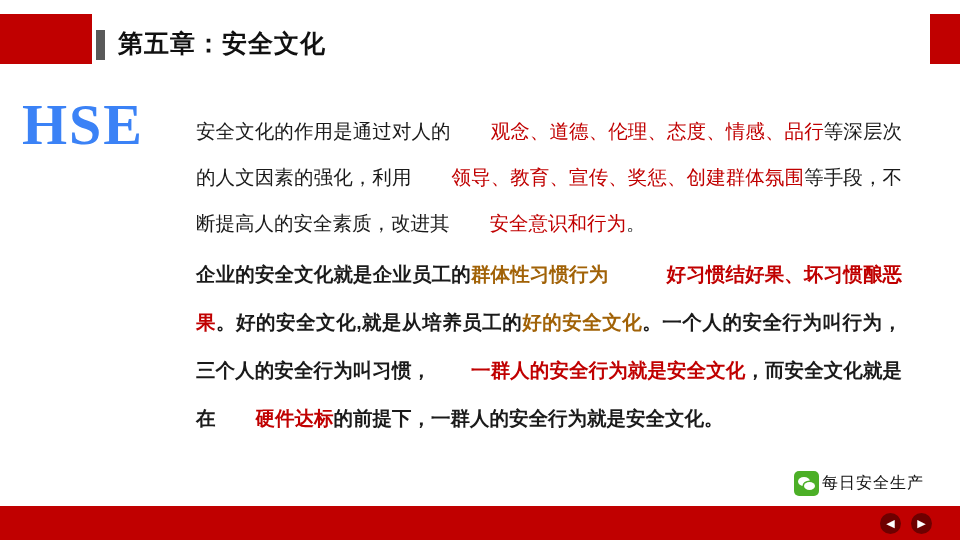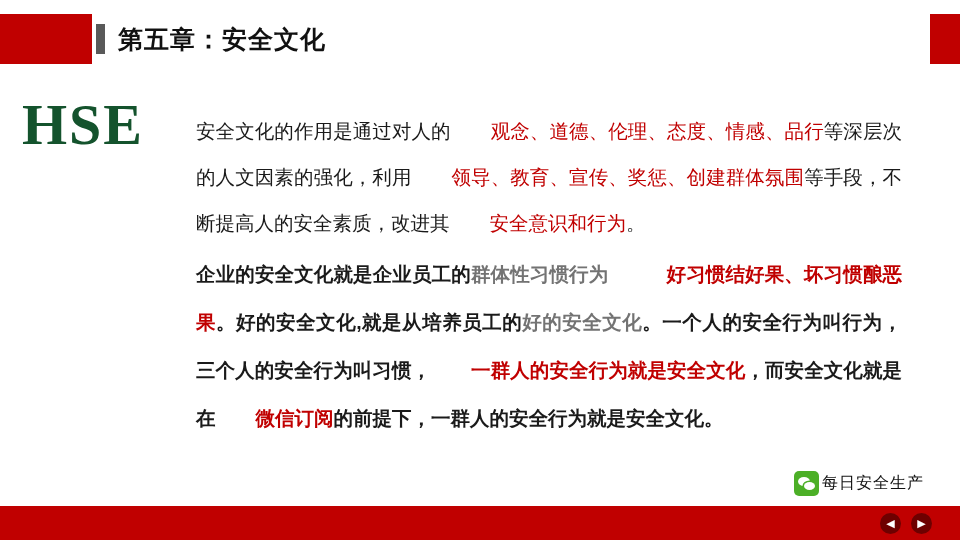--- a/index.html
+++ b/index.html
@@ -52,21 +52,21 @@
     width: 30px;
     height: 50px;
     background: #c00000;
   }
   .header-title-wrap {
     position: absolute;
     left: 96px;
     top: 18px;
     height: 42px;
     display: flex;
-    align-items: center;
+    align-items: flex-end;
   }
   .title-bar {
     width: 9px;
     height: 30px;
     background: #595959;
     margin-right: 13px;
   }
   .header-title {
     font-size: 25px;
     font-weight: bold;
@@ -84,21 +84,21 @@
   }
 
   
   .hse {
     position: absolute;
     left: 22px;
     top: 96px;
     font-family: "Liberation Serif", serif;
     font-size: 58px;
     font-weight: bold;
-    color: #14532d;
+    color: #3b82f6;
     letter-spacing: 2px;
     line-height: 1;
   }
 
   
   .body-text {
     position: absolute;
     left: 196px;
     top: 108px;
     width: 706px;
@@ -111,21 +111,21 @@
   }
   .para-2 {
     font-weight: bold;
     font-size: 19.5px;
     line-height: 48px;
     color: #1a1a1a;
     margin-top: 4px;
     text-align: justify;
   }
   .red { color: #c00000; padding-left: 40px; }
-  .green { color: #737373; }
+  .green { color: #a16207; }
   .gap { display: inline-block; width: 18px; }
 
   
   .footer-red {
     position: absolute;
     left: 0;
     bottom: 0;
     width: 960px;
     height: 34px;
     background: #c00000;
@@ -217,21 +217,21 @@
     </div>
   </div>
 
   <div class="hse">HSE</div>
 
   <div class="body-text">
     <div class="para">
       <span>安全文化的作用是通过对人的</span><span class="red">观念、道德、伦理、态度、情感、品行</span><span>等深层次的人文因素的强化，利用</span><span class="red">领导、教育、宣传、奖惩、创建群体氛围</span><span>等手段，不断提高人的安全素质，改进其</span><span class="red">安全意识和行为</span><span>。</span>
     </div>
     <div class="para-2">
-      <span>企业的安全文化就是企业员工的</span><span class="green">群体性习惯行为</span><span class="gap"></span><span class="red">好习惯结好果、坏习惯酿恶果</span><span>。好的安全文化,就是从培养员工的</span><span class="green">好的安全文化</span><span>。一个人的安全行为叫行为，三个人的安全行为叫习惯，</span><span class="red">一群人的安全行为就是安全文化</span><span>，而安全文化就是在</span><span class="red">微信订阅</span><span>的前提下，一群人的安全行为就是安全文化。</span>
+      <span>企业的安全文化就是企业员工的</span><span class="green">群体性习惯行为</span><span class="gap"></span><span class="red">好习惯结好果、坏习惯酿恶果</span><span>。好的安全文化,就是从培养员工的</span><span class="green">好的安全文化</span><span>。一个人的安全行为叫行为，三个人的安全行为叫习惯，</span><span class="red">一群人的安全行为就是安全文化</span><span>，而安全文化就是在</span><span class="red">硬件达标</span><span>的前提下，一群人的安全行为就是安全文化。</span>
     </div>
   </div>
 
   <div class="wechat">
     <div class="wechat-icon"></div>
     <div class="wechat-text">每日安全生产</div>
   </div>
 
   <div class="footer-white-gap"></div>
   <div class="footer-red"></div>

